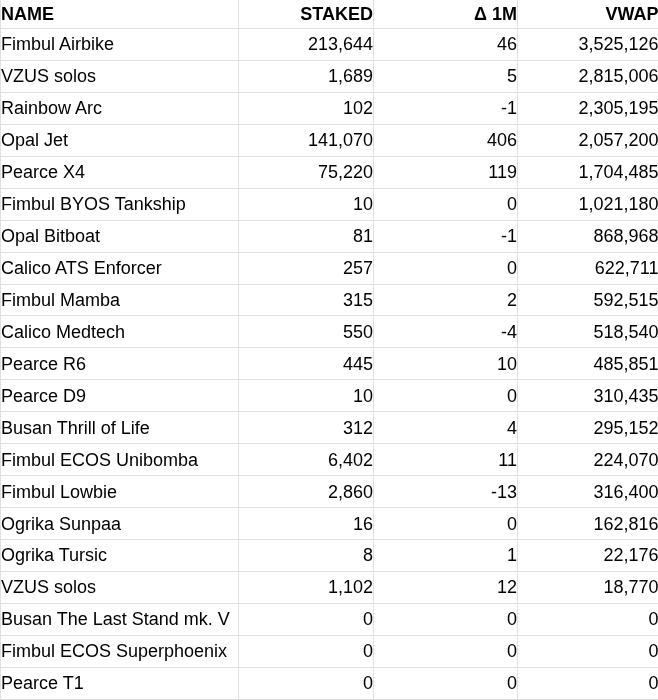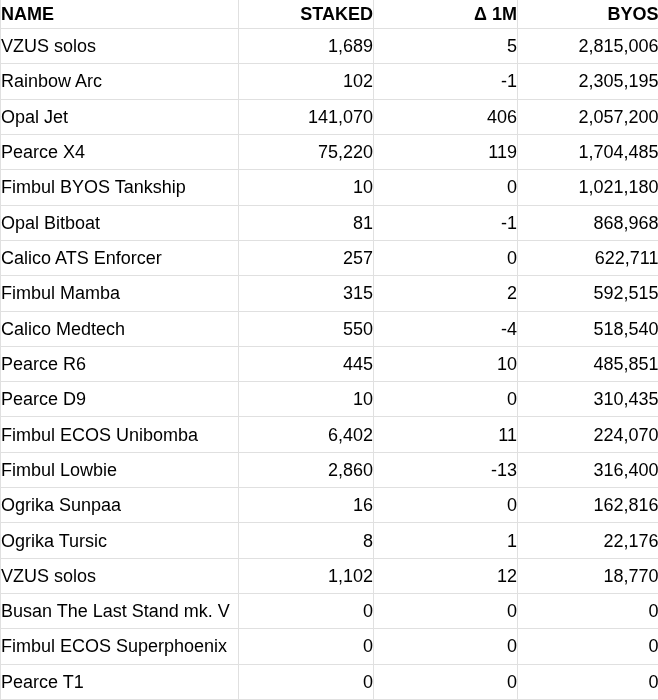--- a/index.html
+++ b/index.html
@@ -57,24 +57,30 @@
     <col style="width:238px">
     <col style="width:135px">
     <col style="width:144px">
     <col style="width:141px">
   </colgroup>
   <thead>
     <tr>
       <th class="col-name">NAME</th>
       <th class="col-num">STAKED</th>
       <th class="col-num">Δ 1M</th>
-      <th class="col-num">BYOS</th>
+      <th class="col-num">VWAP</th>
     </tr>
   </thead>
   <tbody>
+      <tr>
+        <td class="col-name">Fimbul Airbike</td>
+        <td class="col-num">213,644</td>
+        <td class="col-num">46</td>
+        <td class="col-num">3,525,126</td>
+      </tr>
       <tr>
         <td class="col-name">VZUS solos</td>
         <td class="col-num">1,689</td>
         <td class="col-num">5</td>
         <td class="col-num">2,815,006</td>
       </tr>
       <tr>
         <td class="col-name">Rainbow Arc</td>
         <td class="col-num">102</td>
         <td class="col-num">-1</td>
@@ -128,20 +134,26 @@
         <td class="col-num">10</td>
         <td class="col-num">485,851</td>
       </tr>
       <tr>
         <td class="col-name">Pearce D9</td>
         <td class="col-num">10</td>
         <td class="col-num">0</td>
         <td class="col-num">310,435</td>
       </tr>
       <tr>
+        <td class="col-name">Busan Thrill of Life</td>
+        <td class="col-num">312</td>
+        <td class="col-num">4</td>
+        <td class="col-num">295,152</td>
+      </tr>
+      <tr>
         <td class="col-name">Fimbul ECOS Unibomba</td>
         <td class="col-num">6,402</td>
         <td class="col-num">11</td>
         <td class="col-num">224,070</td>
       </tr>
       <tr>
         <td class="col-name">Fimbul Lowbie</td>
         <td class="col-num">2,860</td>
         <td class="col-num">-13</td>
         <td class="col-num">316,400</td>

